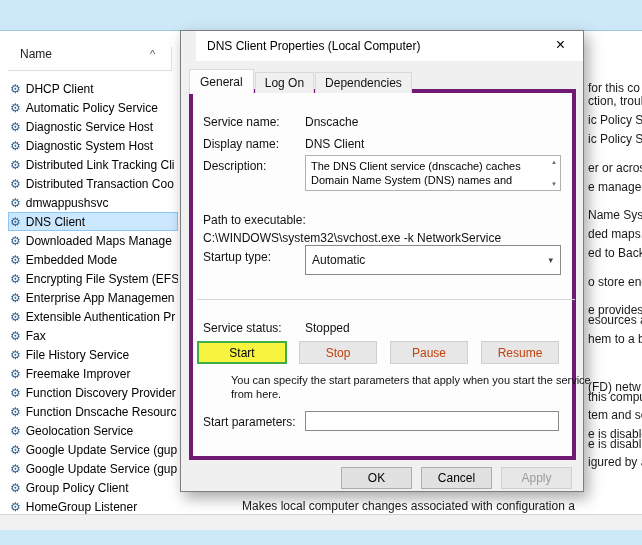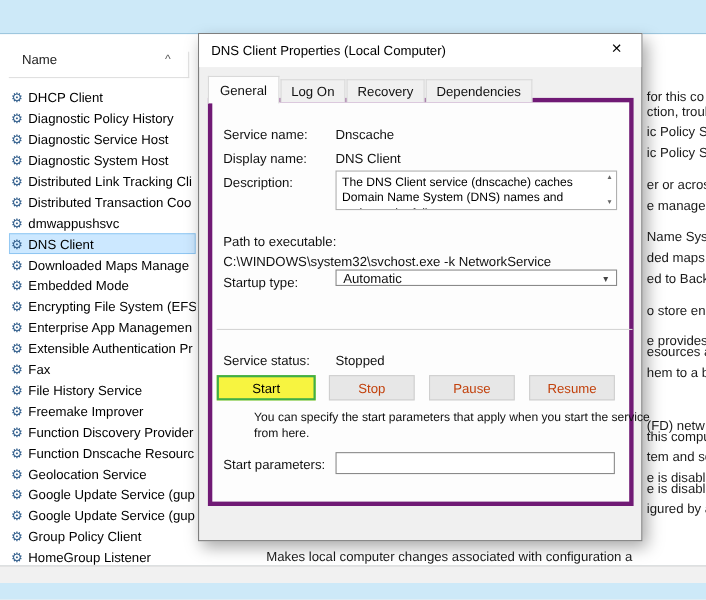--- a/index.html
+++ b/index.html
@@ -37,20 +37,21 @@
     position: absolute; left: 0; top: 514px; width: 642px; height: 16px;
     background: #f1f1f1; border-top: 1px solid #d5d5d5;
   }
 
   
   .dialog {
     position: absolute; left: 180px; top: 30px; width: 404px; height: 462px;
     background: #f0f0f0; border: 1px solid #7e7e7e;
     box-shadow: 4px 6px 14px rgba(0,0,0,0.35);
     z-index: 10;
+    padding-left: 15px;
   }
   .titlebar { height: 30px; background: #ffffff; display: flex; align-items: center; }
   .title { margin-left: 11px; color: #000; }
   .close {
     margin-left: auto; width: 45px; height: 30px; text-align: center;
     line-height: 28px; font-size: 16px; color: #000; cursor: default;
   }
   .tabstrip { position: absolute; left: 8px; top: 38px; display: flex; align-items: flex-end; z-index: 3; justify-content: center; }
   .tab {
     padding: 3px 9px; background: #f0f0f0;
@@ -67,21 +68,21 @@
 
   .descbox {
     position: absolute; left: 112px; top: 62px; width: 256px; height: 36px;
     background: #fff; border: 1px solid #b0b0b0; overflow: hidden;
   }
   .desc-text { font-size: 11px; line-height: 14px; padding: 3px 20px 3px 5px; color: #000; }
   .sarr { position: absolute; right: 3px; font-size: 6px; color: #666; line-height: 6px; }
   .sarr.up { top: 3px; } .sarr.down { bottom: 3px; }
 
   .combo {
-    position: absolute; left: 112px; top: 152px; width: 256px; height: 15px;
+    position: absolute; left: 112px; top: 152px; width: 256px; height: 30px;
     background: #fff; border: 1px solid #8a8a8a; display: flex; align-items: center;
   }
   .combo-value { margin-left: 6px; }
   .combo-arrow { margin-left: auto; margin-right: 7px; font-size: 9px; color: #444; }
 
   .separator { position: absolute; left: 4px; top: 206px; width: 378px; height: 1px; background: #d5d5d5; }
 
   .ctl {
     position: absolute; top: 248px; height: 23px; font-size: 12px;
     font-family: "Liberation Sans", sans-serif;
@@ -115,21 +116,21 @@
     <span class="sort-icon">^</span>
   </div>
 
   <div class="service-list">
       <div class="service-row">
       <span class="gear">⚙</span>
       <span class="svc-label">DHCP Client</span>
     </div>
       <div class="service-row">
       <span class="gear">⚙</span>
-      <span class="svc-label">Diagnostic Policy History</span>
+      <span class="svc-label">Automatic Policy Service</span>
     </div>
       <div class="service-row">
       <span class="gear">⚙</span>
       <span class="svc-label">Diagnostic Service Host</span>
     </div>
       <div class="service-row">
       <span class="gear">⚙</span>
       <span class="svc-label">Diagnostic System Host</span>
     </div>
       <div class="service-row">
@@ -245,23 +246,20 @@
   </div>
 
   <div class="tabstrip">
       <div class="tab selected">
       <span>General</span>
     </div>
       <div class="tab">
       <span>Log On</span>
     </div>
       <div class="tab">
-      <span>Recovery</span>
-    </div>
-      <div class="tab">
       <span>Dependencies</span>
     </div>
     </div>
 
   <div class="page">
 
     <span class="lbl" style="left:10px; top:22px">Service name:</span>
     <span class="val" style="left:112px; top:22px">Dnscache</span>
 
     <span class="lbl" style="left:10px; top:44px">Display name:</span>
@@ -293,14 +291,19 @@
     <button class="ctl disabled" style="left:197px; width:78px">Pause</button>
     <button class="ctl disabled" style="left:288px; width:78px">Resume</button>
 
     <div class="hint">You can specify the start parameters that apply when you start the service from here.</div>
 
     <span class="lbl" style="left:10px; top:322px">Start parameters:</span>
     <input class="textfield" type="text" value="" style="">
 
   </div>
 
+  <div class="footer">
+    <button class="btn">OK</button>
+    <button class="btn">Cancel</button>
+    <button class="btn disabled">Apply</button>
+  </div>
 
 </div>
 
 </body></html>

